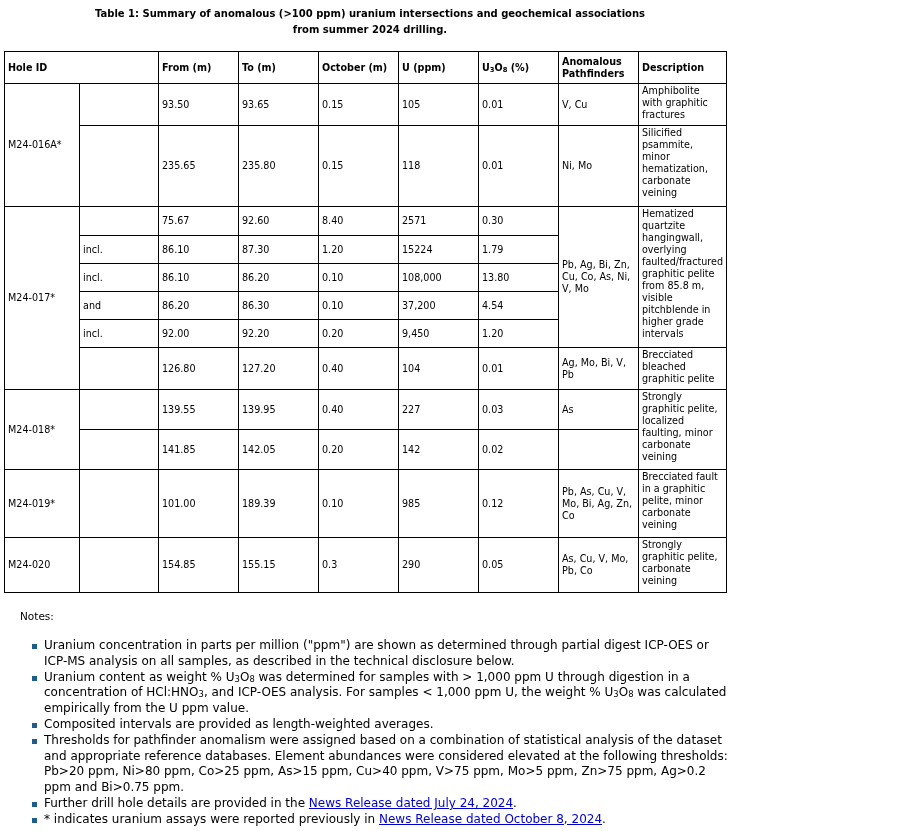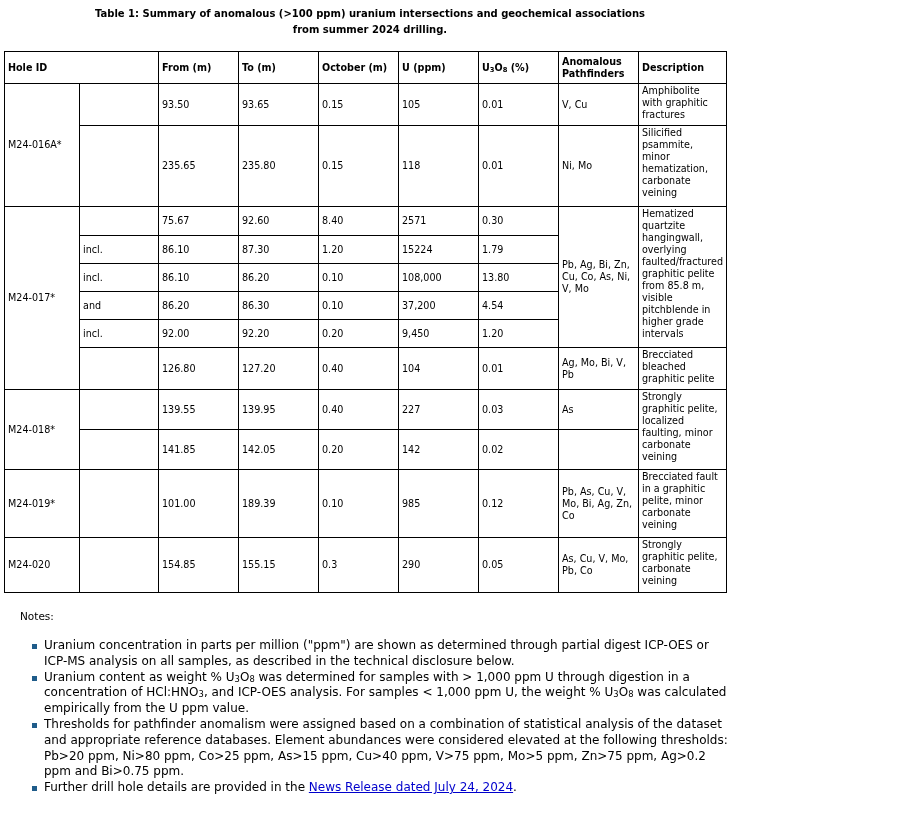--- a/index.html
+++ b/index.html
@@ -199,22 +199,30 @@
   <li>
     <span class="bullet"></span>
     <span>Uranium concentration in parts per million ("ppm") are shown as determined through partial digest ICP-OES or ICP-MS analysis on all samples, as described in the technical disclosure below.</span>
   </li>
   <li>
     <span class="bullet"></span>
     <span>Uranium content as weight % U</span><sub>3</sub><span>O</span><sub>8</sub><span> was determined for samples with &gt; 1,000 ppm U through digestion in a concentration of HCl:HNO</span><sub>3</sub><span>, and ICP-OES analysis. For samples &lt; 1,000 ppm U, the weight % U</span><sub>3</sub><span>O</span><sub>8</sub><span> was calculated empirically from the U ppm value.</span>
   </li>
   <li>
     <span class="bullet"></span>
+    <span>Composited intervals are provided as length-weighted averages.</span>
+  </li>
+  <li>
+    <span class="bullet"></span>
     <span>Thresholds for pathfinder anomalism were assigned based on a combination of statistical analysis of the dataset and appropriate reference databases. Element abundances were considered elevated at the following thresholds: Pb&gt;20 ppm, Ni&gt;80 ppm, Co&gt;25 ppm, As&gt;15 ppm, Cu&gt;40 ppm, V&gt;75 ppm, Mo&gt;5 ppm, Zn&gt;75 ppm, Ag&gt;0.2 ppm and Bi&gt;0.75 ppm.</span>
   </li>
   <li>
     <span class="bullet"></span>
   </li>
   <li>
     <span class="bullet"></span>
     <span>Further drill hole details are provided in the </span><a class="link" href="#">News Release dated July 24, 2024</a><span>.</span>
   </li>
+  <li>
+    <span class="bullet"></span>
+    <span>* indicates uranium assays were reported previously in </span><a class="link" href="#">News Release dated October 8, 2024</a><span>.</span>
+  </li>
 </ul>
 
 </body></html>

